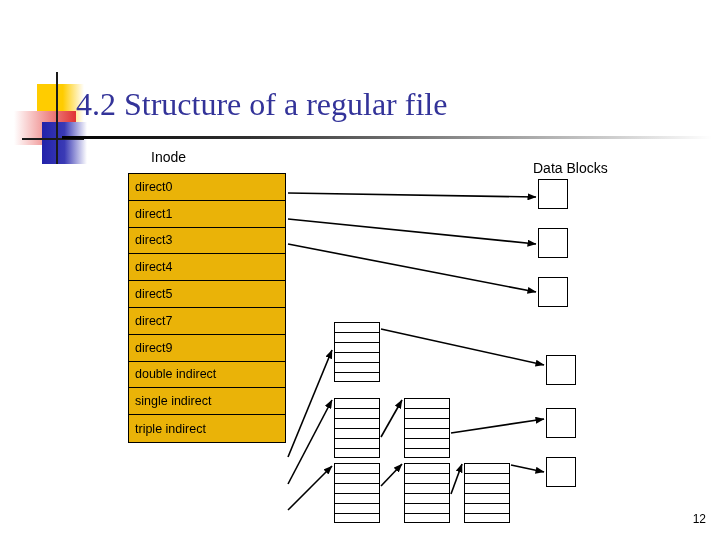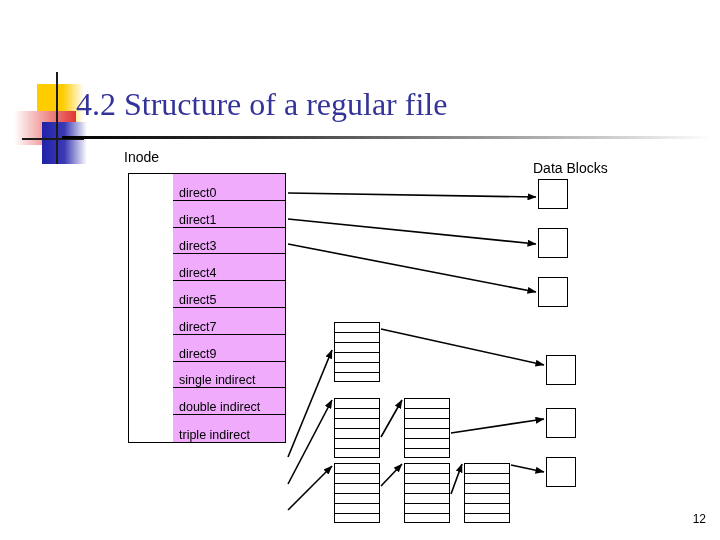--- a/index.html
+++ b/index.html
@@ -90,44 +90,43 @@
   }
 
   
   .col-label {
     position: absolute;
     font-family: "Liberation Sans", sans-serif;
     font-size: 14px;
     color: #000000;
     white-space: nowrap;
   }
-  #label-inode { left: 124px; top: 149px; }
+  #label-inode { left: 151px; top: 149px; }
   #label-datablocks { left: 533px; top: 160px; }
 
   
   #inode-table {
     position: absolute;
     left: 128px;
     top: 173px;
     width: 158px;
     border: 1.5px solid #000000;
     box-sizing: border-box;
   }
   .inode-row {
     height: 26.8px;
     box-sizing: border-box;
     border-bottom: 1.5px solid #000000;
     display: flex;
-    align-items: flex-end;
+    align-items: center;
     padding-left: 6px;
     font-family: "Liberation Sans", sans-serif;
     font-size: 12.5px;
     color: #000000;
-    background: #f0abfc;
-    margin-left: 44px;
+    background: #eab308;
   }
   .inode-row:last-child { border-bottom: none; }
 
   
   .data-block {
     position: absolute;
     width: 30px;
     height: 30px;
     border: 1.5px solid #000000;
     box-sizing: border-box;
@@ -204,24 +203,24 @@
       <div class="inode-row">
         <span>direct5</span>
       </div>
       <div class="inode-row">
         <span>direct7</span>
       </div>
       <div class="inode-row">
         <span>direct9</span>
       </div>
       <div class="inode-row">
+        <span>double indirect</span>
+      </div>
+      <div class="inode-row">
         <span>single indirect</span>
-      </div>
-      <div class="inode-row">
-        <span>double indirect</span>
       </div>
       <div class="inode-row">
         <span>triple indirect</span>
       </div>
     </div>
 
   <div id="blocks-layer">
       <div class="data-block" style="left: 538px; top: 179px; width: 30px; height: 30px;"></div>
       <div class="data-block" style="left: 538px; top: 228px; width: 30px; height: 30px;"></div>
       <div class="data-block" style="left: 538px; top: 277px; width: 30px; height: 30px;"></div>

